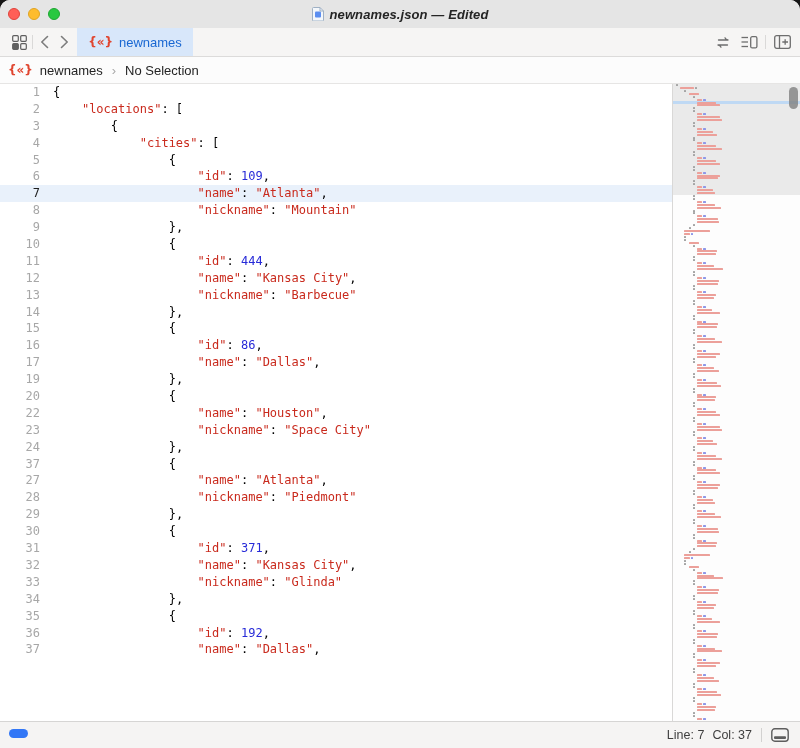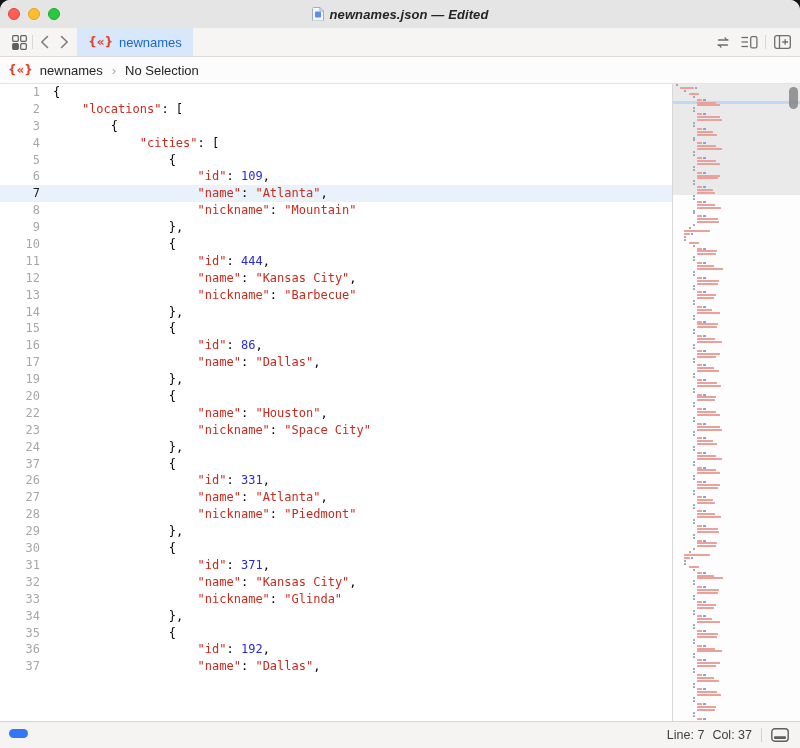--- a/index.html
+++ b/index.html
@@ -158,21 +158,20 @@
         <div class="row"><span class="ln">14</span><span class="code" style="padding-left: 128.68px;"><span class="tk-p">},</span></span></div>
         <div class="row"><span class="ln">15</span><span class="code" style="padding-left: 128.68px;"><span class="tk-p">{</span></span></div>
         <div class="row"><span class="ln">16</span><span class="code" style="padding-left: 157.6px;"><span class="tk-s">"id"</span><span class="tk-p">: </span><span class="tk-n">86</span><span class="tk-p">,</span></span></div>
         <div class="row"><span class="ln">17</span><span class="code" style="padding-left: 157.6px;"><span class="tk-s">"name"</span><span class="tk-p">: </span><span class="tk-s">"Dallas"</span><span class="tk-p">,</span></span></div>
         <div class="row"><span class="ln">19</span><span class="code" style="padding-left: 128.68px;"><span class="tk-p">},</span></span></div>
         <div class="row"><span class="ln">20</span><span class="code" style="padding-left: 128.68px;"><span class="tk-p">{</span></span></div>
         <div class="row"><span class="ln">22</span><span class="code" style="padding-left: 157.6px;"><span class="tk-s">"name"</span><span class="tk-p">: </span><span class="tk-s">"Houston"</span><span class="tk-p">,</span></span></div>
         <div class="row"><span class="ln">23</span><span class="code" style="padding-left: 157.6px;"><span class="tk-s">"nickname"</span><span class="tk-p">: </span><span class="tk-s">"Space City"</span></span></div>
         <div class="row"><span class="ln">24</span><span class="code" style="padding-left: 128.68px;"><span class="tk-p">},</span></span></div>
         <div class="row"><span class="ln">37</span><span class="code" style="padding-left: 128.68px;"><span class="tk-p">{</span></span></div>
-        <div class="row"><span class="ln">26</span><span class="code" style="padding-left: 157.6px;"><span class="tk-s">"id"</span><span class="tk-p">: </span><span class="tk-n">331</span><span class="tk-p">,</span></span></div>
         <div class="row"><span class="ln">27</span><span class="code" style="padding-left: 157.6px;"><span class="tk-s">"name"</span><span class="tk-p">: </span><span class="tk-s">"Atlanta"</span><span class="tk-p">,</span></span></div>
         <div class="row"><span class="ln">28</span><span class="code" style="padding-left: 157.6px;"><span class="tk-s">"nickname"</span><span class="tk-p">: </span><span class="tk-s">"Piedmont"</span></span></div>
         <div class="row"><span class="ln">29</span><span class="code" style="padding-left: 128.68px;"><span class="tk-p">},</span></span></div>
         <div class="row"><span class="ln">30</span><span class="code" style="padding-left: 128.68px;"><span class="tk-p">{</span></span></div>
         <div class="row"><span class="ln">31</span><span class="code" style="padding-left: 157.6px;"><span class="tk-s">"id"</span><span class="tk-p">: </span><span class="tk-n">371</span><span class="tk-p">,</span></span></div>
         <div class="row"><span class="ln">32</span><span class="code" style="padding-left: 157.6px;"><span class="tk-s">"name"</span><span class="tk-p">: </span><span class="tk-s">"Kansas City"</span><span class="tk-p">,</span></span></div>
         <div class="row"><span class="ln">33</span><span class="code" style="padding-left: 157.6px;"><span class="tk-s">"nickname"</span><span class="tk-p">: </span><span class="tk-s">"Glinda"</span></span></div>
         <div class="row"><span class="ln">34</span><span class="code" style="padding-left: 128.68px;"><span class="tk-p">},</span></span></div>
         <div class="row"><span class="ln">35</span><span class="code" style="padding-left: 128.68px;"><span class="tk-p">{</span></span></div>
         <div class="row"><span class="ln">36</span><span class="code" style="padding-left: 157.6px;"><span class="tk-s">"id"</span><span class="tk-p">: </span><span class="tk-n">192</span><span class="tk-p">,</span></span></div>

